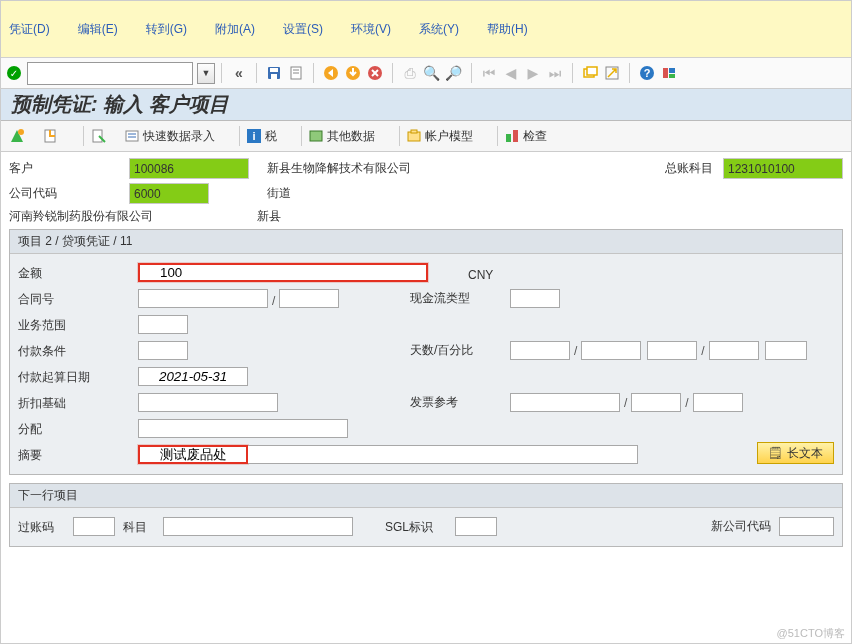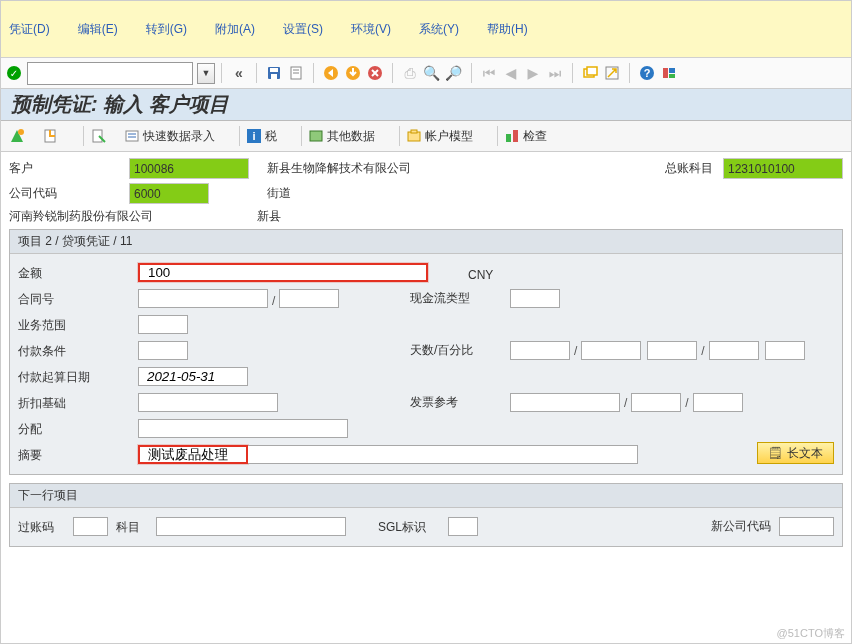--- a/index.html
+++ b/index.html
@@ -21,21 +21,21 @@
   .content{padding:6px 8px 0 8px}
   .hdr-row{display:flex;align-items:center;margin-bottom:4px}
   .hdr-lbl{width:120px}
   .hdr-val{height:19px;border:1px solid #c8c8c8;background:#84cc16;padding:0 4px;display:flex;align-items:center}
   .panel{border:1px solid #b8b8b8;background:#eceff2;margin-top:4px}
   .panel-title{background:#dde3e9;border-bottom:1px solid #c4c4c4;padding:3px 8px;font-size:12px;color:#333}
   .panel-body{padding:6px 8px}
   .frow{display:flex;align-items:flex-end;margin-bottom:4px;min-height:22px}
   .flbl{width:120px}
   .flbl2{width:100px}
-  .finput{height:19px;border:1px solid #a8a8a8;background:#fff;padding:0 8px;box-sizing:border-box}
+  .finput{height:19px;border:1px solid #a8a8a8;background:#fff;padding:0 20px;box-sizing:border-box}
   .red-box{border:2px solid #e33021!important; box-shadow:0 0 0 1px rgba(227,48,33,.2)}
   .slash{margin:0 4px;color:#555}
   .col2{position:absolute;left:400px;display:flex;align-items:center}
   .long-text-btn{display:flex;align-items:center;height:20px;border:1px solid #c9a100;background:linear-gradient(#fff2a8,#ffd34d);padding:0 10px;font-size:12px}
   .long-text-btn .ico{margin-right:4px}
   svg{display:block}
   .pay-z{display:inline-flex;align-items:center;border:1px dashed #d33;padding:0 1px}
   .pay-z .zval{width:18px;height:18px;border:1px solid #999;background:#fff;display:flex;align-items:center;justify-content:center;color:#2b5cb8;font-style:italic;margin-right:2px}
   .pay-z .vhelp{width:16px;height:18px;border:1px solid #999;background:linear-gradient(#fdfdfd,#e4e4e4);display:flex;align-items:center;justify-content:center;font-size:10px}
   .watermark{position:absolute;right:6px;bottom:2px;color:#bbb;font-size:11px}

